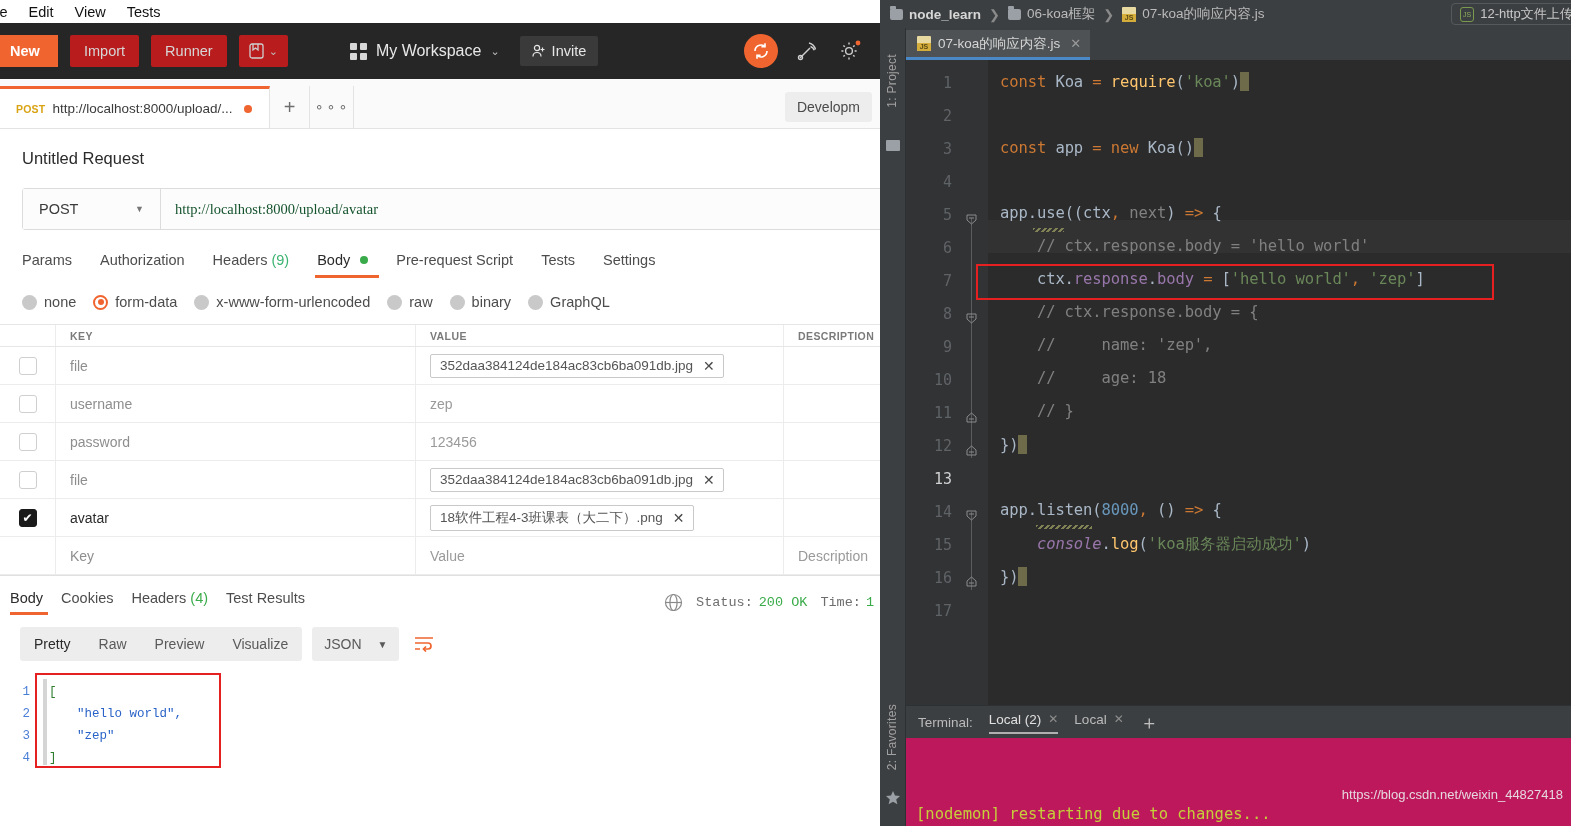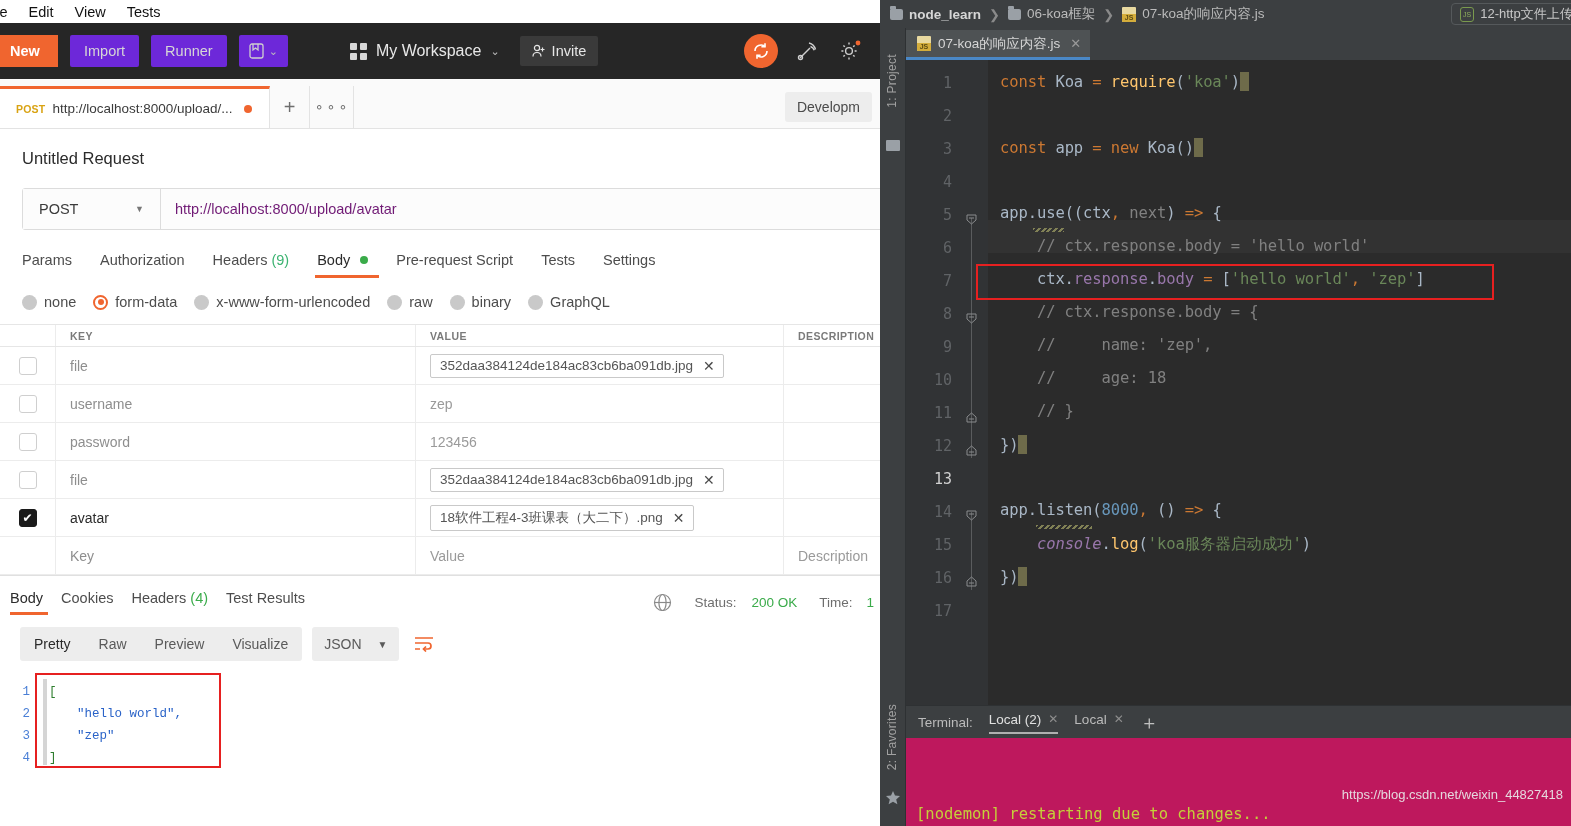--- a/index.html
+++ b/index.html
@@ -34,21 +34,21 @@
     position: relative;
   }
   .btn-new {
     background: #f0652f; color:#fff;
     height: 32px; min-width: 66px;
     display:flex; align-items:center; justify-content:center;
     font-size: 14.5px; font-weight: 600;
     margin-left: -8px; padding: 0 14px;
   }
   .btn-dark {
-    background: #6d28d9; color: #d6d6d6;
+    background: #b91c1c; color: #d6d6d6;
     height: 32px; display:flex; align-items:center; justify-content:center;
     font-size: 14.5px; padding: 0 14px; margin-left: 12px;
     border-radius: 2px;
   }
   .btn-dark.icononly { padding: 0 10px; gap: 5px; }
   .ws-group { display:flex; align-items:center; margin-left: 62px; gap: 9px; color:#e8e8e8; font-size: 16px;}
   .grid-icon { display:grid; grid-template-columns: 7px 7px; grid-template-rows: 7px 7px; gap: 3px; }
   .grid-icon i { background:#d8d8d8; display:block; border-radius:1px; }
   .caret { font-size: 11px; color:#bdbdbd; }
   .invite-btn {
@@ -97,21 +97,21 @@
     margin: 20px 0 0 22px; height: 42px;
     border:1px solid #dcdcdc; border-radius:3px; background:#fff;
     display:flex; align-items:stretch; width: 1000px;
   }
   .method-box {
     width:138px; display:flex;align-items:center;justify-content:space-between;
     padding: 0 16px; font-size:14.5px; color:#3b3b3b;
     border-right:1px solid #dcdcdc; background:#fcfcfc;
   }
   .method-box .tri { font-size: 9px; color:#777; }
-  .url-input { flex:1; display:flex;align-items:center; padding-left:14px; font-size:14.5px; color:#701a75; background:#fcfcfc;}
+  .url-input { flex:1; display:flex;align-items:center; padding-left:14px; font-size:14.5px; color:#14532d; background:#fcfcfc;font-family:Liberation Serif, serif;}
 
   .req-tabs {
     display:flex; align-items:center; gap:0px;
     margin: 22px 0 0 22px;
     font-size:14.5px; color:#4d4d4d;
   }
   .req-tabs .rt { padding: 0 16px 10px 0; position:relative; margin-right: 12px; }
   .req-tabs .rt:first-child { padding-left:0; }
   .rt .cnt { color:#3cb371; }
   .rt .greendot { display:inline-block;width:8px;height:8px;border-radius:50%;background:#3aab4a; margin-left:6px; vertical-align:1px;}
@@ -153,21 +153,21 @@
 
   
   .resp-wrap { border-top:1px solid #e0e0e0; margin-top: 0px; }
   .resp-tabs {
     display:flex; align-items:center; gap:0; padding: 14px 0 0 10px;
     font-size:14.5px; color:#4d4d4d; position:relative;
   }
   .resp-tabs .rt2 { padding: 0 18px 9px 0; position:relative; }
   .resp-tabs .rt2.active { color:#2b2b2b; }
   .resp-tabs .rt2.active:after{content:"";position:absolute;left:0;bottom:0;width:38px;height:3px;background:#f0652f;}
-  .resp-meta { margin-left:auto; display:flex; align-items:center; gap:22px; font-size:13.5px; color:#6e6e6e; padding-right:6px;}
+  .resp-meta { margin-left:auto; display:flex; align-items:center; gap:13px; font-size:13.5px; color:#6e6e6e; padding-right:6px;font-family:Liberation Mono, monospace;}
   .resp-meta .ok { color:#3aab4a; }
   .resp-meta .num { color:#3aab4a; }
 
   .fmt-bar { display:flex; align-items:center; gap:10px; margin: 12px 0 0 20px; }
   .fmt-group { background:#ededed; border-radius:3px; display:flex; align-items:center; height:34px; }
   .fmt-group .f { padding: 0 14px; font-size:14px; color:#5a5a5a; }
   .fmt-group .f.active { color:#2b2b2b; }
   .fmt-json { background:#ededed;border-radius:3px;height:34px;display:flex;align-items:center;gap:16px;padding:0 12px;font-size:14px;color:#5a5a5a;}
   .fmt-wrap-btn { width:30px;height:30px;display:flex;align-items:center;justify-content:center; }
 

